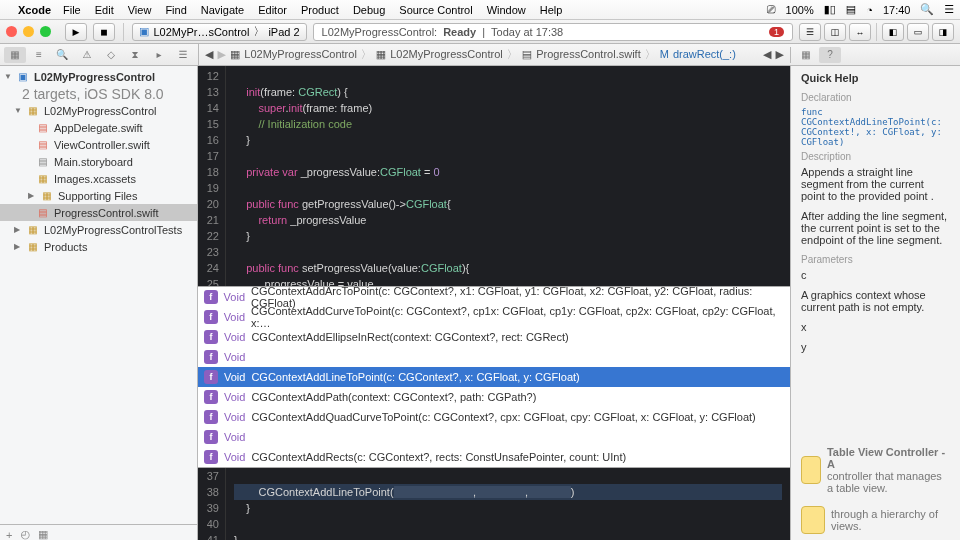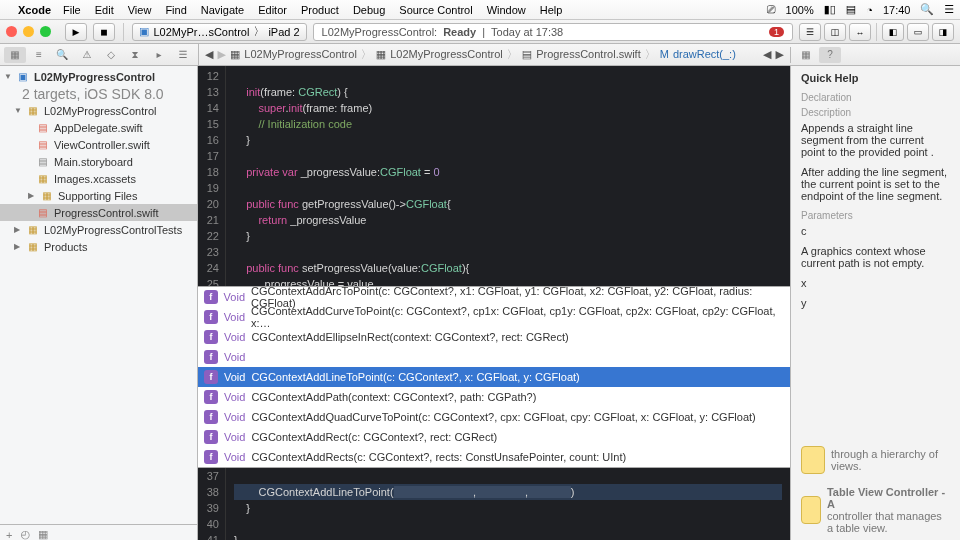--- a/index.html
+++ b/index.html
@@ -310,44 +310,44 @@
           <span class="t2">CGContextAddPath(context: CGContext?, path: CGPath?)</span>
         </div>
         <div class="acrow">
           <span class="kind">f</span>
           <span class="t1">Void</span> 
           <span class="t2">CGContextAddQuadCurveToPoint(c: CGContext?, cpx: CGFloat, cpy: CGFloat, x: CGFloat, y: CGFloat)</span>
         </div>
         <div class="acrow">
           <span class="kind">f</span>
           <span class="t1">Void</span> 
-          <span class="t2">CGContextAddRect(c: CGContext?, rect: CGRect)</span>
         </div>
         <div class="acrow">
           <span class="kind">f</span>
           <span class="t1">Void</span> 
           <span class="t2">CGContextAddRects(c: CGContext?, rects: ConstUnsafePointer<cgrect>, count: UInt)</cgrect></span>
         </div>
       </div>
   </div>
 
   <div class="insp">
     <h1>Quick Help</h1>
     <div class="lab">Declaration</div>
+    <div class="decl">func CGContextAddLineToPoint(c: CGContext!, x: CGFloat, y: CGFloat)</div>
     <div class="lab">Description</div>
     <div class="val">Appends a straight line segment from the current point to the provided point .</div>
     <div class="val">After adding the line segment, the current point is set to the endpoint of the line segment.</div>
     <div class="lab">Parameters</div>
     <div class="val"><span>c</span></div>
     <div class="val">A graphics context whose current path is not empty.</div>
     <div class="val"><span>x</span></div>
     <div class="val"><span>y</span></div>
     <div style="flex:1"></div>
     <div class="lib">
         <div class="libicon"></div>
-        <span>through a hierarchy of views.</span>
+        <div><b>Table View Controller - A</b><br><span>controller that manages a table view.</span></div>
       </div>
     <div class="lib">
         <div class="libicon"></div>
-        <div><b>Table View Controller - A</b><br><span>controller that manages a table view.</span></div>
+        <span>through a hierarchy of views.</span>
       </div>
   </div>
 </div>
 
 </body></html>

